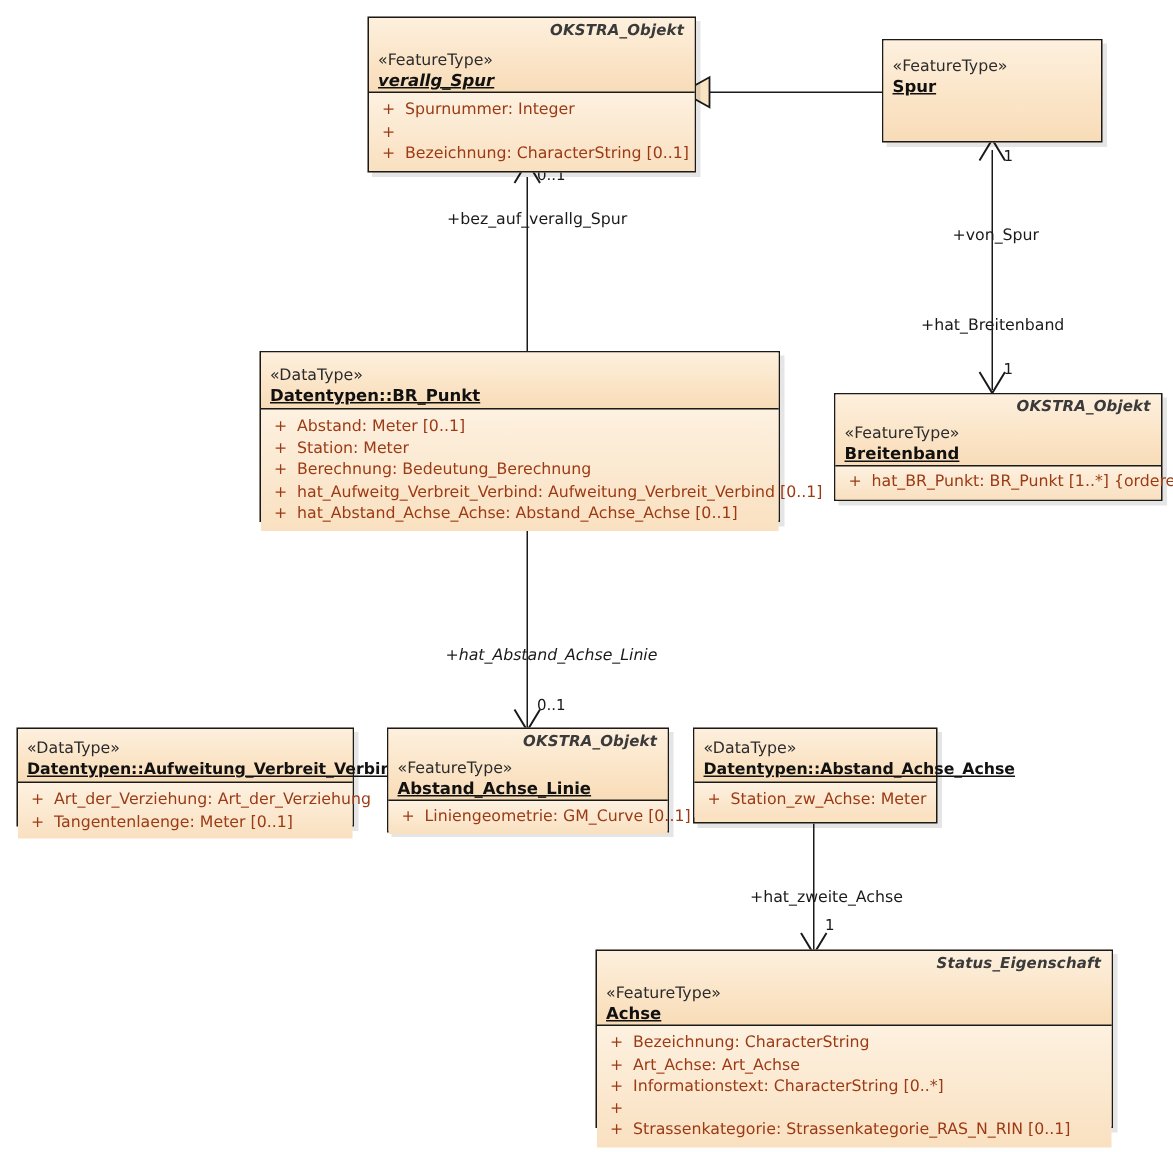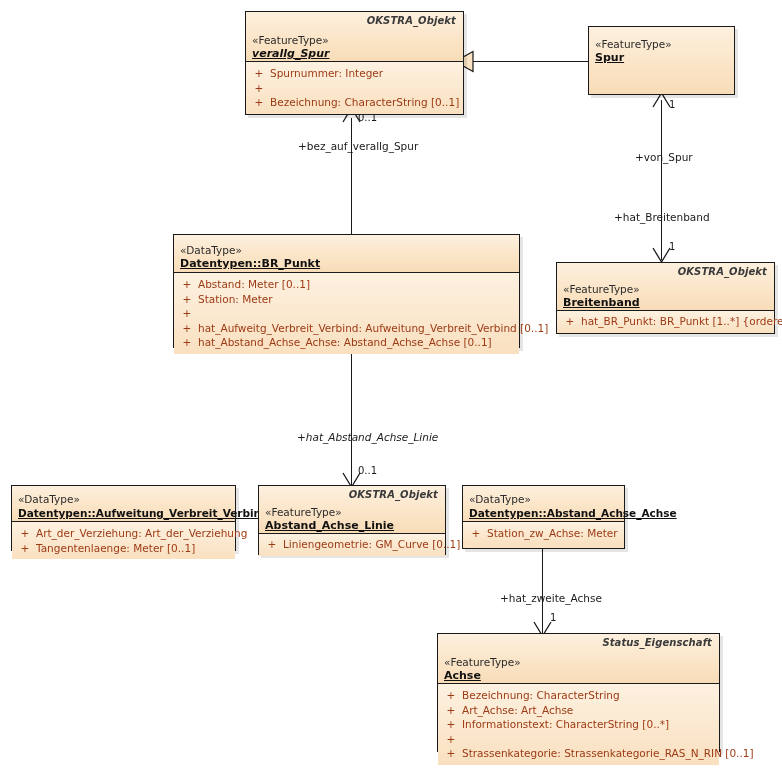--- a/index.html
+++ b/index.html
@@ -193,20 +193,21 @@
       <div class="attr-row">
         <span class="attr-vis">+</span>
         <span class="attr-text">Abstand: Meter [0..1]</span>
       </div>
       <div class="attr-row">
         <span class="attr-vis">+</span>
         <span class="attr-text">Station: Meter</span>
       </div>
       <div class="attr-row">
         <span class="attr-vis">+</span>
+        <span class="attr-text">Berechnung: Bedeutung_Berechnung</span>
       </div>
       <div class="attr-row">
         <span class="attr-vis">+</span>
         <span class="attr-text">hat_Aufweitg_Verbreit_Verbind: Aufweitung_Verbreit_Verbind [0..1]</span>
       </div>
       <div class="attr-row">
         <span class="attr-vis">+</span>
         <span class="attr-text">hat_Abstand_Achse_Achse: Abstand_Achse_Achse [0..1]</span>
       </div>
     </div>
@@ -265,21 +266,21 @@
       <div class="class-name" style="font-size:10.5px;">Datentypen::Abstand_Achse_Achse</div>
     </div>
     <div class="uml-attrs" style="padding-top:4px;">
       <div class="attr-row">
         <span class="attr-vis">+</span>
         <span class="attr-text">Station_zw_Achse: Meter</span>
       </div>
     </div>
   </div>
 
-  <div class="uml-class" style="left:397px; top:633px; width:283px; height:119px;margin-left:40px;">
+  <div class="uml-class" style="left:397px; top:633px; width:345px; height:119px;">
     <div class="uml-head" style="height:50px;">
       <div class="tagged-name">Status_Eigenschaft</div>
       <div class="stereotype" style="margin-top:17px;">«FeatureType»</div>
       <div class="class-name">Achse</div>
     </div>
     <div class="uml-attrs">
       <div class="attr-row">
         <span class="attr-vis">+</span>
         <span class="attr-text">Bezeichnung: CharacterString</span>
       </div>

